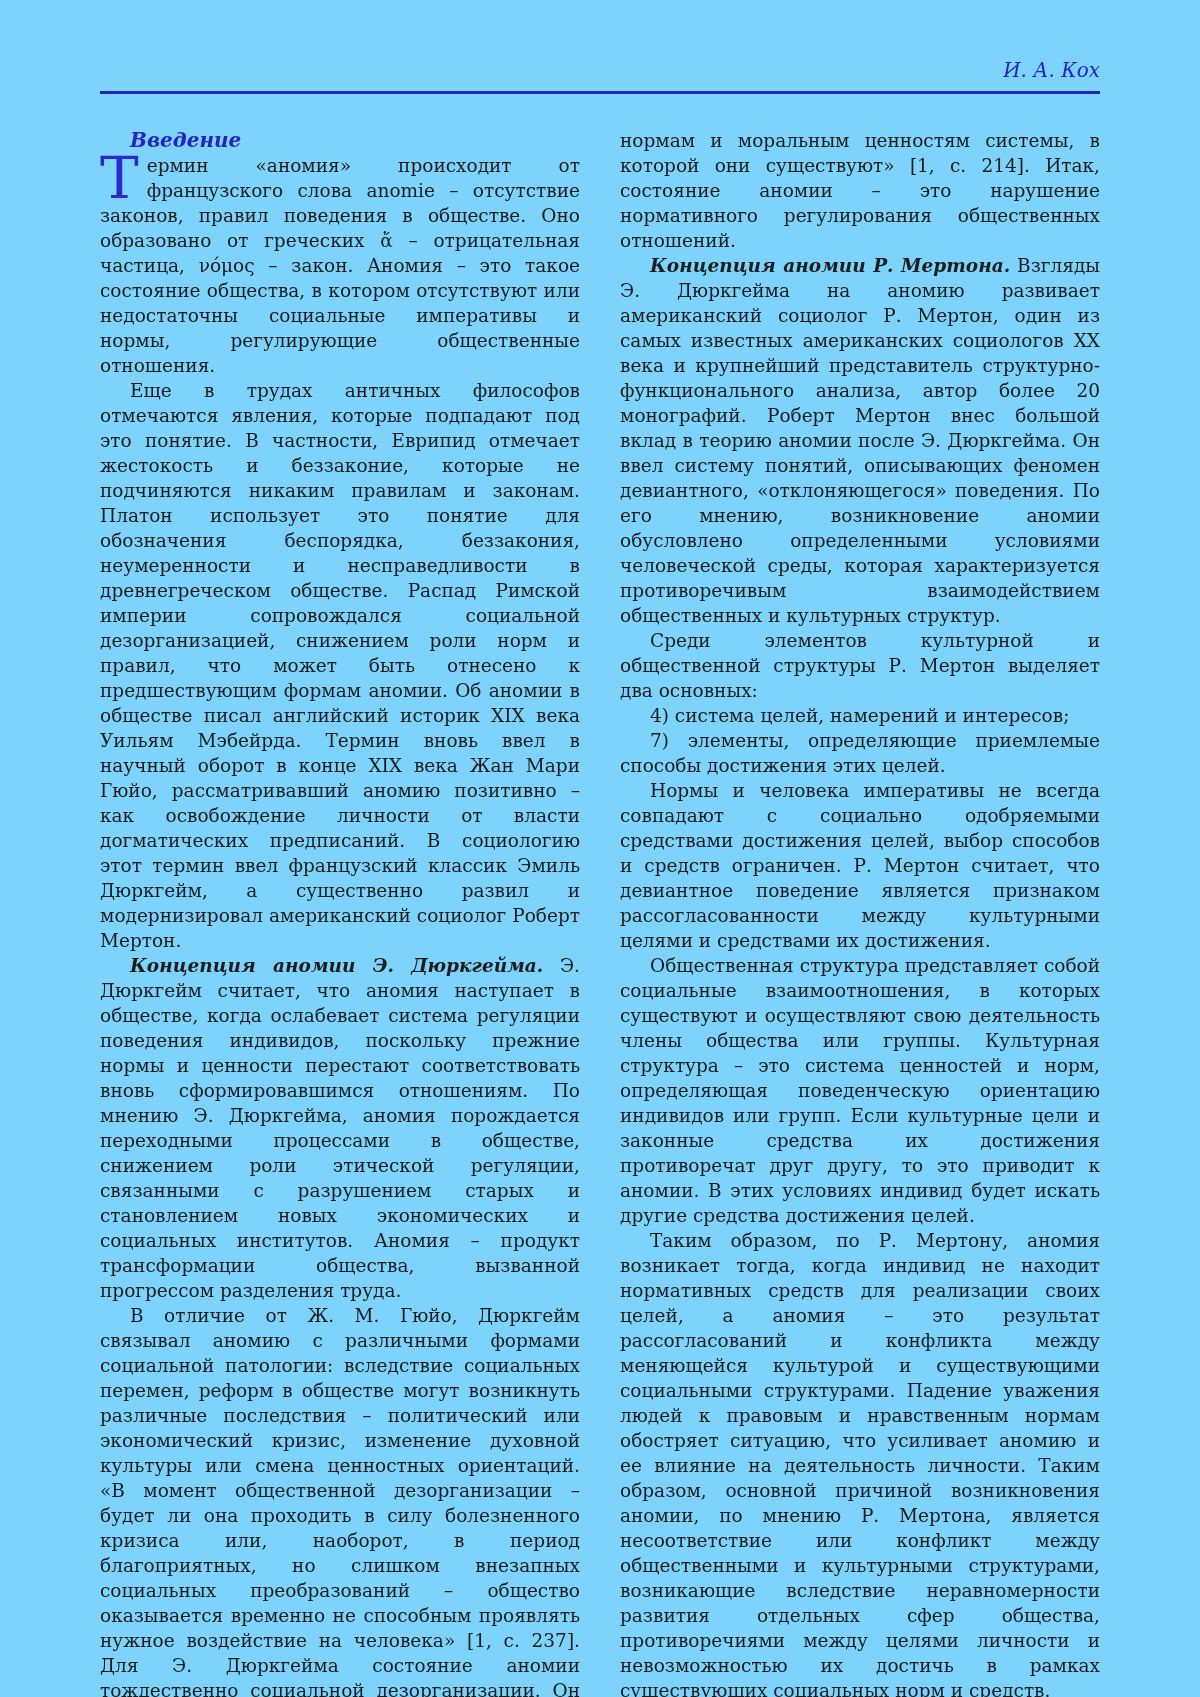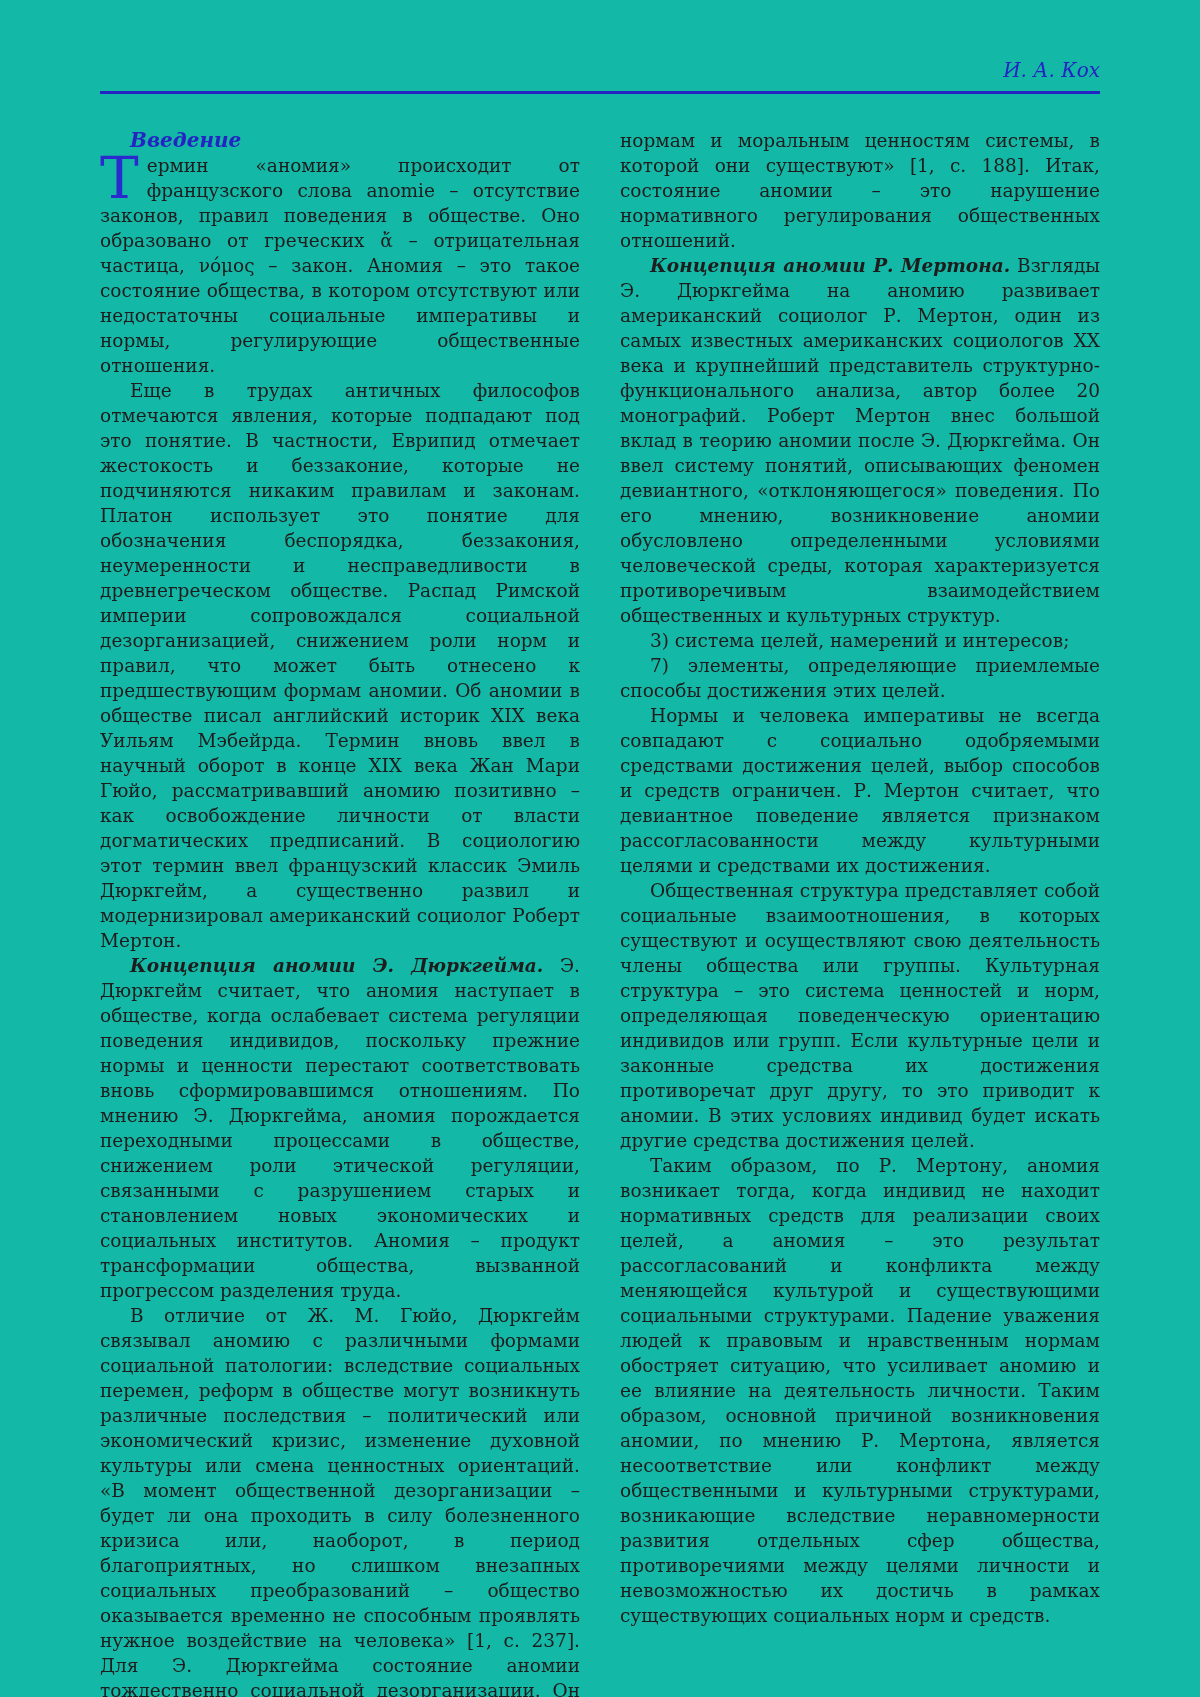--- a/index.html
+++ b/index.html
@@ -5,21 +5,21 @@
   html, body {
     margin: 0;
     padding: 0;
     background: #ffffff;
   }
   .page {
     position: relative;
     width: 1200px;
     height: 1697px;
     box-sizing: border-box;
-    background: #14b8a6;
+    background: #7dd3fc;
     padding: 58px 100px 0 100px;
     font-family: "DejaVu Serif", "Liberation Serif", serif;
     color: #1d1d1d;
     overflow: hidden;
   }
   .running-head {
     text-align: right;
     font-style: italic;
     color: #2424c2;
     font-size: 20px;
@@ -88,26 +88,27 @@
       <p class="noindent"><span class="drop-cap">Т</span><span>ермин «аномия» происходит от французского слова anomie – отсутствие законов, правил поведения в обществе. Оно образовано от греческих ἄ – отрицательная частица, νόμος – закон. Аномия – это такое состояние общества, в котором отсутствуют или недостаточны социальные императивы и нормы, регулирующие общественные отношения.</span></p>
 
       <p>Еще в трудах античных философов отмечаются явления, которые подпадают под это понятие. В частности, Еврипид отмечает жестокость и беззаконие, которые не подчиняются никаким правилам и законам. Платон использует это понятие для обозначения беспорядка, беззакония, неумеренности и несправедливости в древнегреческом обществе. Распад Римской империи сопровождался социальной дезорганизацией, снижением роли норм и правил, что может быть отнесено к предшествующим формам аномии. Об аномии в обществе писал английский историк XIX века Уильям Мэбейрда. Термин вновь ввел в научный оборот в конце XIX века Жан Мари Гюйо, рассматривавший аномию позитивно – как освобождение личности от власти догматических предписаний. В социологию этот термин ввел французский классик Эмиль Дюркгейм, а существенно развил и модернизировал американский социолог Роберт Мертон.</p>
 
       <p><span class="lead">Концепция аномии Э. Дюркгейма.</span> <span>Э. Дюркгейм считает, что аномия наступает в обществе, когда ослабевает система регуляции поведения индивидов, поскольку прежние нормы и ценности перестают соответствовать вновь сформировавшимся отношениям. По мнению Э. Дюркгейма, аномия порождается переходными процессами в обществе, снижением роли этической регуляции, связанными с разрушением старых и становлением новых экономических и социальных институтов. Аномия – продукт трансформации общества, вызванной прогрессом разделения труда.</span></p>
 
       <p>В отличие от Ж. М. Гюйо, Дюркгейм связывал аномию с различными формами социальной патологии: вследствие социальных перемен, реформ в обществе могут возникнуть различные последствия – политический или экономический кризис, изменение духовной культуры или смена ценностных ориентаций. «В момент общественной дезорганизации – будет ли она проходить в силу болезненного кризиса или, наоборот, в период благоприятных, но слишком внезапных социальных преобразований – общество оказывается временно не способным проявлять нужное воздействие на человека» [1, с. 237]. Для Э. Дюркгейма состояние аномии тождественно социальной дезорганизации. Он отмечал, что для общества в состоянии аномии «характерно негативное отношение ее членов к</p>
     </div>
 
     <div class="col">
-      <p class="noindent">нормам и моральным ценностям системы, в которой они существуют» [1, с. 188]. Итак, состояние аномии – это нарушение нормативного регулирования общественных отношений.</p>
+      <p class="noindent">нормам и моральным ценностям системы, в которой они существуют» [1, с. 214]. Итак, состояние аномии – это нарушение нормативного регулирования общественных отношений.</p>
 
       <p><span class="lead">Концепция аномии Р. Мертона.</span> <span>Взгляды Э. Дюркгейма на аномию развивает американский социолог Р. Мертон, один из самых известных американских социологов XX века и крупнейший представитель структурно-функционального анализа, автор более 20 монографий. Роберт Мертон внес большой вклад в теорию аномии после Э. Дюркгейма. Он ввел систему понятий, описывающих феномен девиантного, «отклоняющегося» поведения. По его мнению, возникновение аномии обусловлено определенными условиями человеческой среды, которая характеризуется противоречивым взаимодействием общественных и культурных структур.</span></p>
 
+      <p>Среди элементов культурной и общественной структуры Р. Мертон выделяет два основных:</p>
 
-      <p>3)  система целей, намерений и интересов;</p>
+      <p>4)  система целей, намерений и интересов;</p>
 
       <p>7) элементы, определяющие приемлемые способы достижения этих целей.</p>
 
       <p>Нормы и человека императивы не всегда совпадают с социально одобряемыми средствами достижения целей, выбор способов и средств ограничен. Р. Мертон считает, что девиантное поведение является признаком рассогласованности между культурными целями и средствами их достижения.</p>
 
       <p>Общественная структура представляет собой социальные взаимоотношения, в которых существуют и осуществляют свою деятельность члены общества или группы. Культурная структура – это система ценностей и норм, определяющая поведенческую ориентацию индивидов или групп. Если культурные цели и законные средства их достижения противоречат друг другу, то это приводит к аномии. В этих условиях индивид будет искать другие средства достижения целей.</p>
 
       <p>Таким образом, по Р. Мертону, аномия возникает тогда, когда индивид не находит нормативных средств для реализации своих целей, а аномия – это результат рассогласований и конфликта между меняющейся культурой и существующими социальными структурами. Падение уважения людей к правовым и нравственным нормам обостряет ситуацию, что усиливает аномию и ее влияние на деятельность личности. Таким образом, основной причиной возникновения аномии, по мнению Р. Мертона, является несоответствие или конфликт между общественными и культурными структурами, возникающие вследствие неравномерности развития отдельных сфер общества, противоречиями между целями личности и невозможностью их достичь в рамках существующих социальных норм и средств.</p>
     </div>
 

